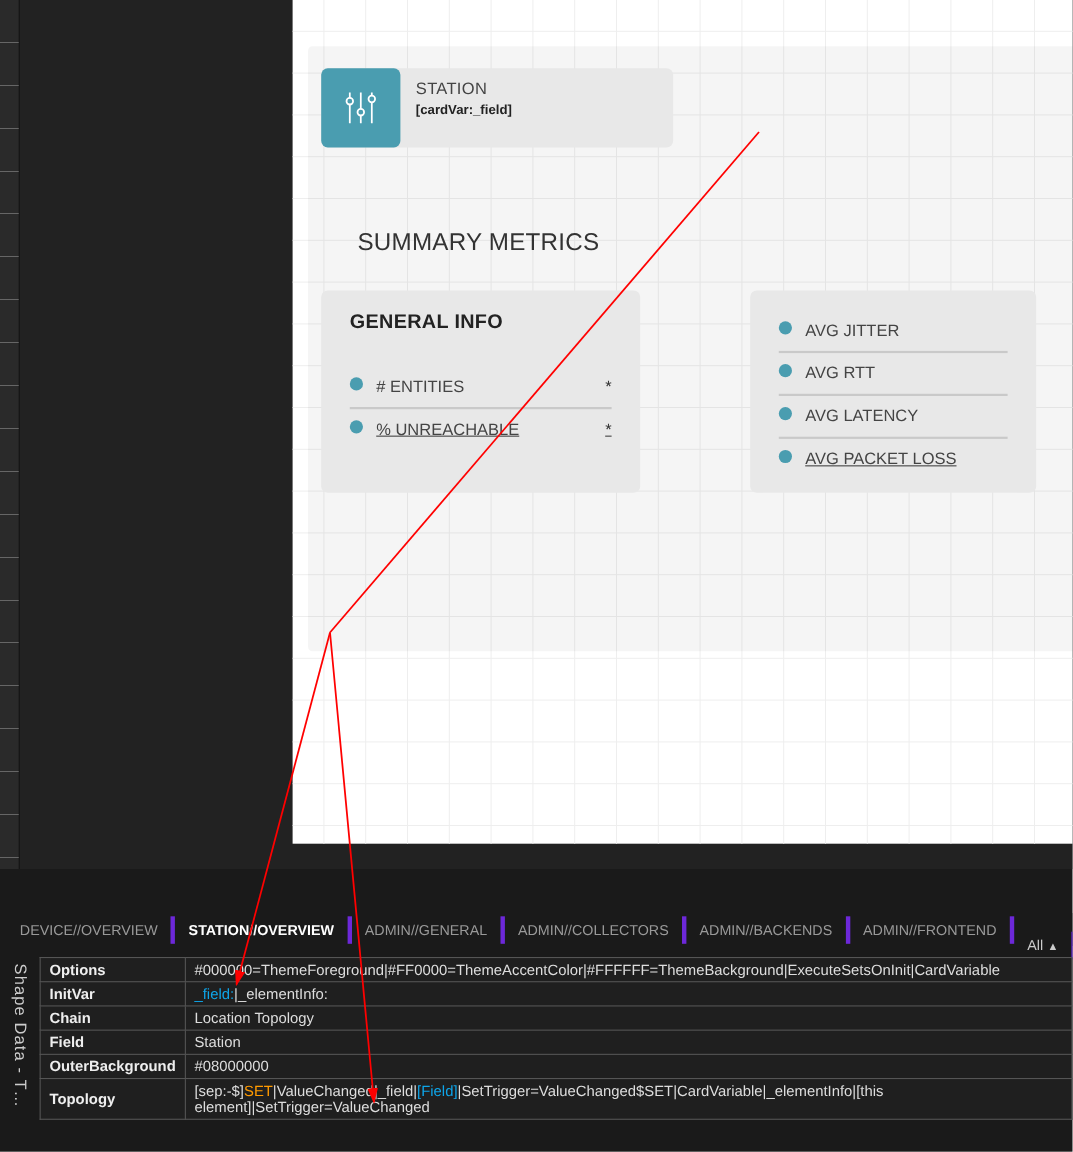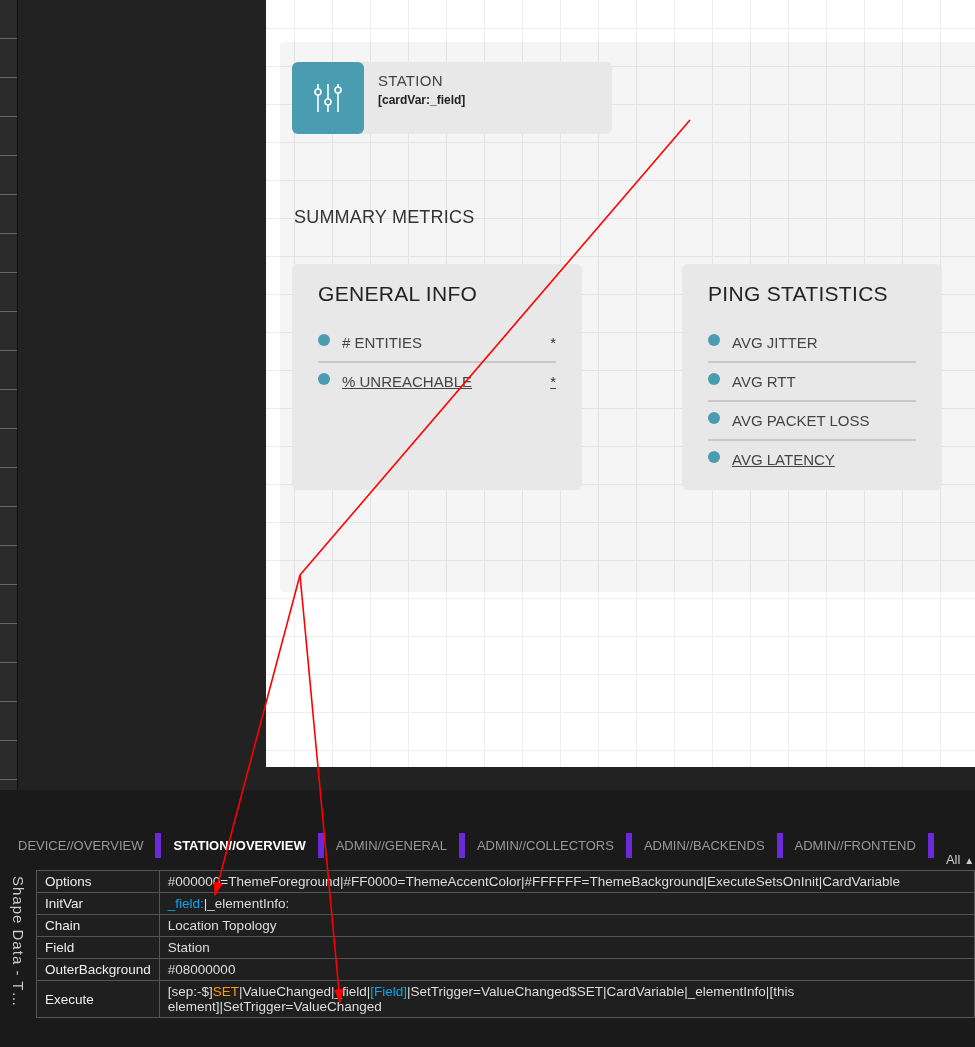--- a/index.html
+++ b/index.html
@@ -63,36 +63,36 @@
     background: #4a9db0;
     border-radius: 6px;
     display:flex; align-items:center; justify-content:center;
   }
   .station-text { padding: 10px 14px; color:#333; }
   .station-text .lbl { font-size: 15px; color:#444; letter-spacing:0.3px; }
   .station-text .val { font-size: 12px; font-weight:600; color:#222; margin-top:4px; }
   .section-title {
     position:absolute;
     left:14px; top:165px;
-    font-size:18px; color:#333; letter-spacing:0.2px;
+    font-size:22px; color:#333; letter-spacing:0.2px;padding-left:31px;
   }
   .metrics-row {
     position:absolute;
     left:12px; top:222px;
     display:flex; gap:100px;
   }
   .metric-card {
     background:#e8e8e8;
     border-radius:6px;
     padding: 18px 26px 12px 26px;
     min-width: 290px;
   }
   .metric-card h3 {
-    font-size:21px; font-weight:400; color:#222;
-    margin-bottom:18px; letter-spacing:0.3px;
+    font-size:18px; font-weight:700; color:#222;
+    margin-bottom:30px; letter-spacing:0.3px;
   }
   .metric-card .row {
     display:flex; 
     padding: 10px 0;
     border-bottom: 2px solid #c9c9c9;
     color:#444; font-size:15px;
   }
   .metric-card .row:last-child { border-bottom:none;text-decoration:underline; }
   .dot {
     width:12px; height:12px; border-radius:50%;
@@ -110,21 +110,21 @@
     width:975px; height:30px;
     background:#1a1a1a;
     display:flex; align-items:center;
     gap:0;
     padding-left:6px;
     font-size:13px;
   }
   .tab {
     padding: 5px 12px;
     color:#999;
-    border-right:6px solid #6d28d9;
+    border-right:4px solid #6d28d9;
     white-space:nowrap;
     cursor:pointer;
   }
   .tab.active { color:#fff; font-weight:600; }
   .tab.last { color:#ccc;margin-top:28px; }
   .tab.last .tri { font-size:10px; margin-left:4px; }
   .props {
     position:absolute;
     left:36px; top:870px;
     width:939px;
@@ -132,21 +132,21 @@
     color:#ddd;
   }
   .props table { width:100%; border-collapse:collapse; }
   .props td {
     border:1px solid #555;
     padding:3px 8px;
     background:#1f1f1f;
     vertical-align:middle;
     height:22px;
   }
-  .props td.k { width:120px; font-weight:400; color:#eee; }
+  .props td.k { width:120px; font-weight:700; color:#eee; }
   .props .hl-y { color:#0ea5e9; }
   .props .hl-o { color:#ff9a00; }
   .side-label {
     position:absolute;
     left:4px; top:870px;
     width:28px; height:170px;
     color:#ccc;
     font-size:15px;
     writing-mode: vertical-rl;
     text-orientation: mixed;
@@ -194,36 +194,35 @@
             <span class="star">*</span>
           </div>
           <div class="row">
             <span class="dot"></span>
             <span>% UNREACHABLE</span>
             <span class="star">*</span>
           </div>
         </div>
 
         <div class="metric-card" style="min-width:260px">
-          <h3>PING STATISTICS</h3>
           <div class="row">
             <span class="dot"></span>
             <span>AVG JITTER</span>
           </div>
           <div class="row">
             <span class="dot"></span>
             <span>AVG RTT</span>
           </div>
           <div class="row">
             <span class="dot"></span>
+            <span>AVG LATENCY</span>
+          </div>
+          <div class="row">
+            <span class="dot"></span>
             <span>AVG PACKET LOSS</span>
-          </div>
-          <div class="row">
-            <span class="dot"></span>
-            <span>AVG LATENCY</span>
           </div>
         </div>
       </div>
 
     </div>
   </div>
 </div>
 
 <div class="tab-strip">
   <div class="tab">DEVICE//OVERVIEW</div>
@@ -256,21 +255,21 @@
     </tr>
     <tr>
       <td class="k">Field</td>
       <td><span>Station</span></td>
     </tr>
     <tr>
       <td class="k">OuterBackground</td>
       <td><span>#08000000</span></td>
     </tr>
     <tr>
-      <td class="k">Execute</td>
+      <td class="k">Topology</td>
       <td><span>[sep:-$]</span><span class="hl-o">SET</span><span>|ValueChanged|_field|</span><span class="hl-y">[Field]</span><span>|SetTrigger=ValueChanged</span><span>$SET|CardVariable|_elementInfo|[this element]|SetTrigger=ValueChanged</span></td>
     </tr>
   </tbody>
     </table>
 </div>
 
 <svg class="arrows">
   <defs>
     <marker id="ah" markerWidth="10" markerHeight="10" refX="8" refY="3" orient="auto">
       <path d="M0,0 L0,6 L9,3 z" fill="red"></path>

